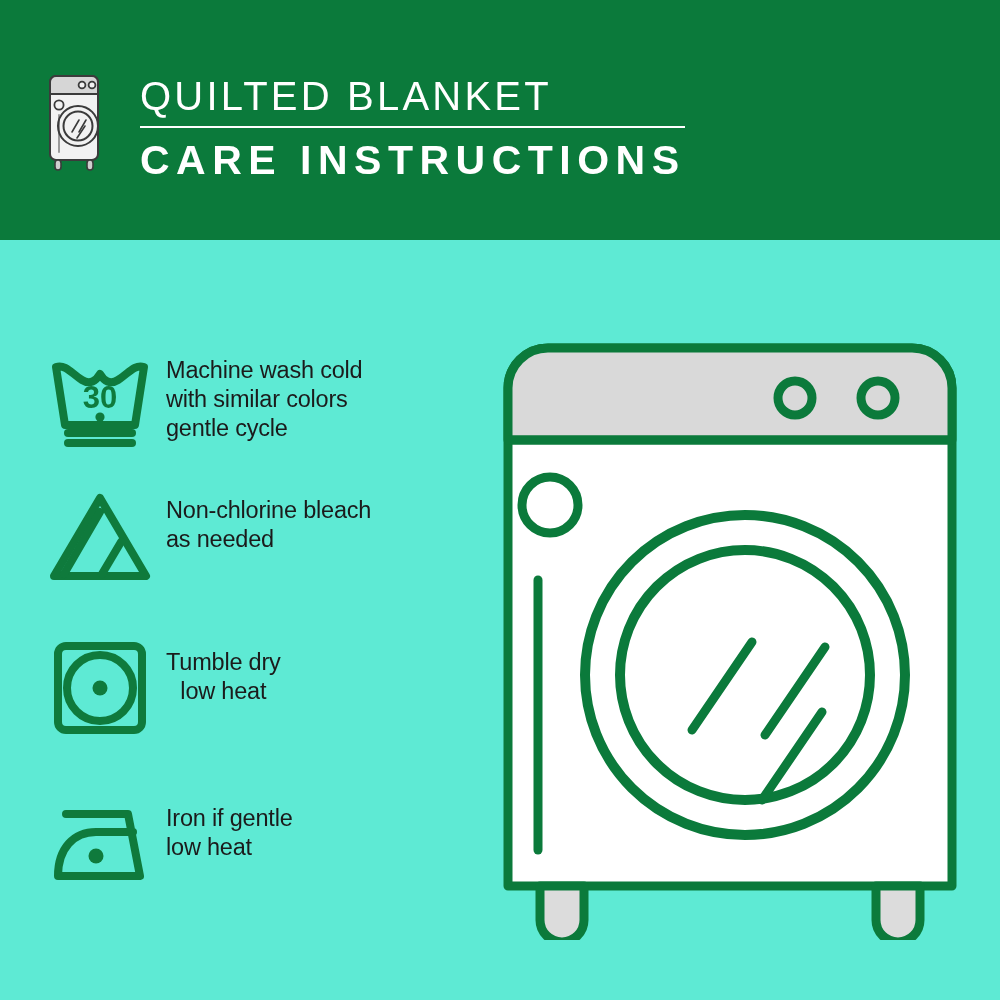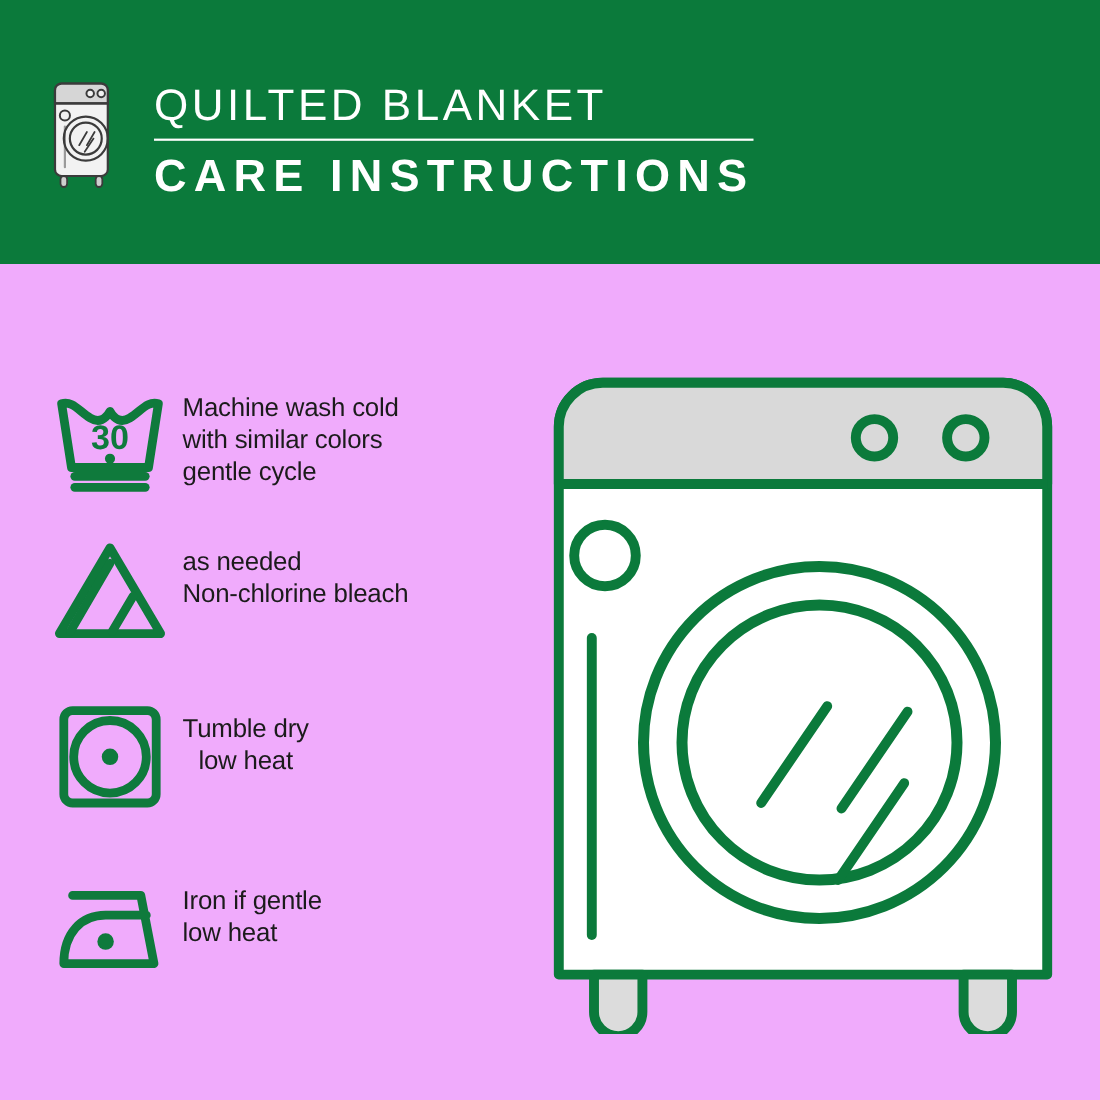--- a/index.html
+++ b/index.html
@@ -7,21 +7,21 @@
     padding: 0;
     background: #ffffff;
   }
   body {
     font-family: "Liberation Sans", sans-serif;
   }
   .page {
     position: relative;
     width: 1000px;
     height: 1000px;
-    background: #f0abfc;
+    background: #5eead4;
     overflow: hidden;
   }
 
   
   .header {
     position: absolute;
     left: 0;
     top: 0;
     width: 1000px;
     height: 240px;
@@ -183,22 +183,22 @@
       <div class="instr-symbol">
         <svg viewBox="0 0 112 112" width="112" height="112">
           <g fill="none" stroke="#0f7a3c" stroke-width="8" stroke-linecap="round" stroke-linejoin="round">
             <path d="M56 18 L102 96 L10 96 Z"></path>
             <line x1="56" y1="32" x2="20" y2="94"></line>
             <line x1="77" y1="62" x2="58" y2="94"></line>
           </g>
         </svg>
       </div>
       <div class="instr-text">
+        <span class="line">Non-chlorine bleach</span>
         <span class="line">as needed</span>
-        <span class="line">Non-chlorine bleach</span>
       </div>
     </div>
 
     <div class="instr-row r2">
       <div class="instr-symbol">
         <svg viewBox="0 0 112 112" width="112" height="112">
           <g fill="none" stroke="#0f7a3c" stroke-width="8" stroke-linecap="round" stroke-linejoin="round">
             <rect x="14" y="14" width="84" height="84" rx="8" ry="8"></rect>
             <circle cx="56" cy="56" r="33"></circle>
           </g>

